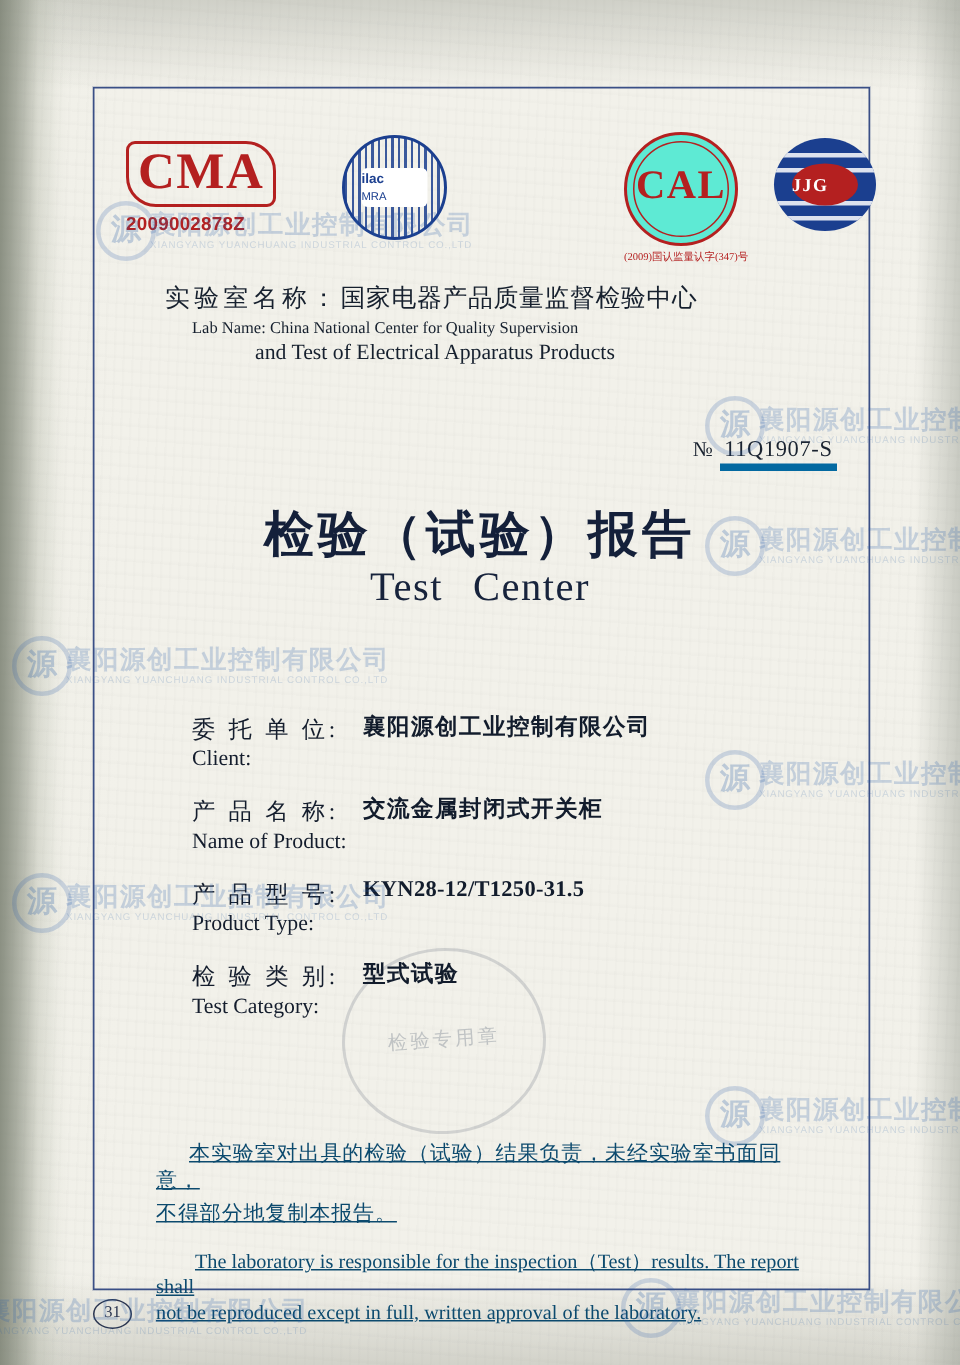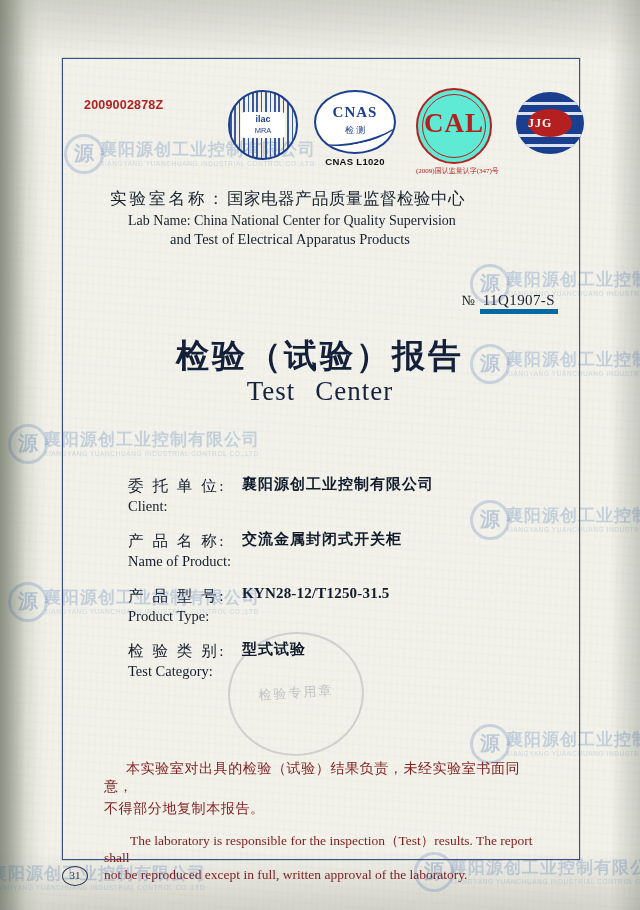--- a/index.html
+++ b/index.html
@@ -113,21 +113,21 @@
     left: 50%; top: 50%;
     transform: translate(-50%,-50%);
     width: 44px; height: 26px;
     background: #fff;
     border-radius: 4px;
     color: #1b3f8f;
     font-family: "Liberation Sans", sans-serif;
     font-size: 9px;
     font-weight: bold;
     line-height: 11px;
-    text-align: center;
+    text-align: left;
     padding-top: 2px;
     box-sizing: border-box;
   }
   .ilac-core small { display:block; font-size: 7.5px; font-weight: normal; }
 
   .cnas-box { left: 236px; top: 2px; }
   .cnas-oval {
     width: 78px; height: 60px;
     border: 2.2px solid #1b3f8f;
     border-radius: 50%;
@@ -242,21 +242,21 @@
     width: 484px;
     color: #16202e;
   }
   .lab-row1 {
     font-size: 16.5px;
     letter-spacing: 0.5px;
     padding-left: 32px;
   }
   .lab-row1 .cn-label { letter-spacing: 3px; }
   .lab-row2 {
-    font-size: 14px;
+    font-size: 11px;
     padding-left: 50px;
     margin-top: 3px;
   }
   .lab-row3 {
     font-size: 14.5px;
     padding-left: 92px;
     margin-top: 2px;
   }
 
   
@@ -355,21 +355,22 @@
     transform: rotate(-4deg);
     pointer-events: none;
   }
 
   
   .statement {
     position: absolute;
     left: 104px;
     top: 760px;
     width: 440px;
-    color: #7f1d1d;
+    color: #0c4a6e;
+    text-decoration: underline;
   }
   .st-cn1 {
     font-size: 14px;
     letter-spacing: 0.6px;
     text-indent: 22px;
   }
   .st-cn2 {
     font-size: 14px;
     letter-spacing: 0.6px;
     margin-top: 4px;
@@ -441,40 +442,33 @@
 <div id="page">
   <div class="paper"></div>
   <div class="paper-grain"></div>
   <div class="left-shadow"></div>
 
   <div class="frame"></div>
 
   <div class="logos">
 
     <div class="logo cma-box">
+      <div class="cma-letters">CMA</div>
       <div class="cma-num">2009002878Z</div>
     </div>
 
     <div class="logo ilac-box">
       <div class="circle-logo ilac-ring">
         <div class="ilac-core">
           <span>ilac</span>
           <small>MRA</small>
         </div>
       </div>
     </div>
 
-    <div class="logo cnas-box">
-      <div class="cnas-oval">
-        <div class="swoosh"></div>
-        <div class="cnas-text">CNAS</div>
-        <div class="cnas-cn">检 测</div>
-      </div>
-      <div class="cnas-label">CNAS L1020</div>
-    </div>
 
     <div class="logo cal-box">
       <div class="cal-circle">
         <div class="inner"></div>
         <div class="cal-letters">CAL</div>
       </div>
       <div class="cal-sub">(2009)国认监量认字(347)号</div>
     </div>
 
     <div class="logo jjg-box">

